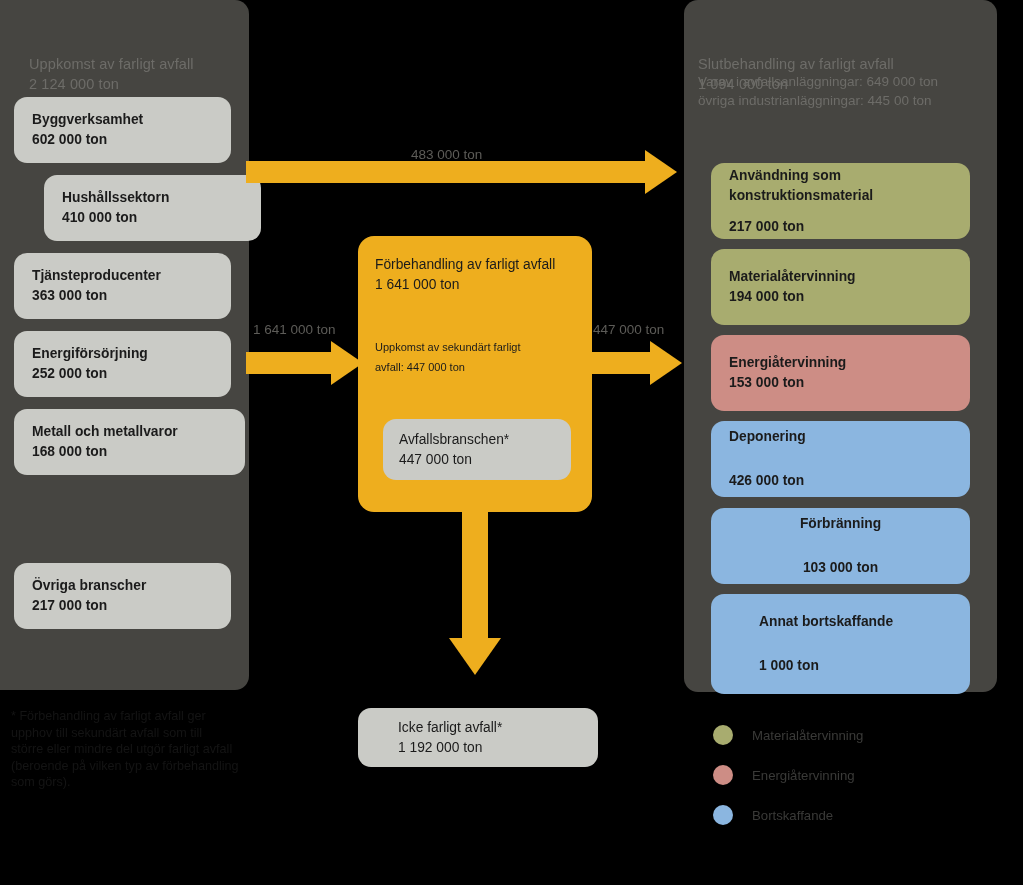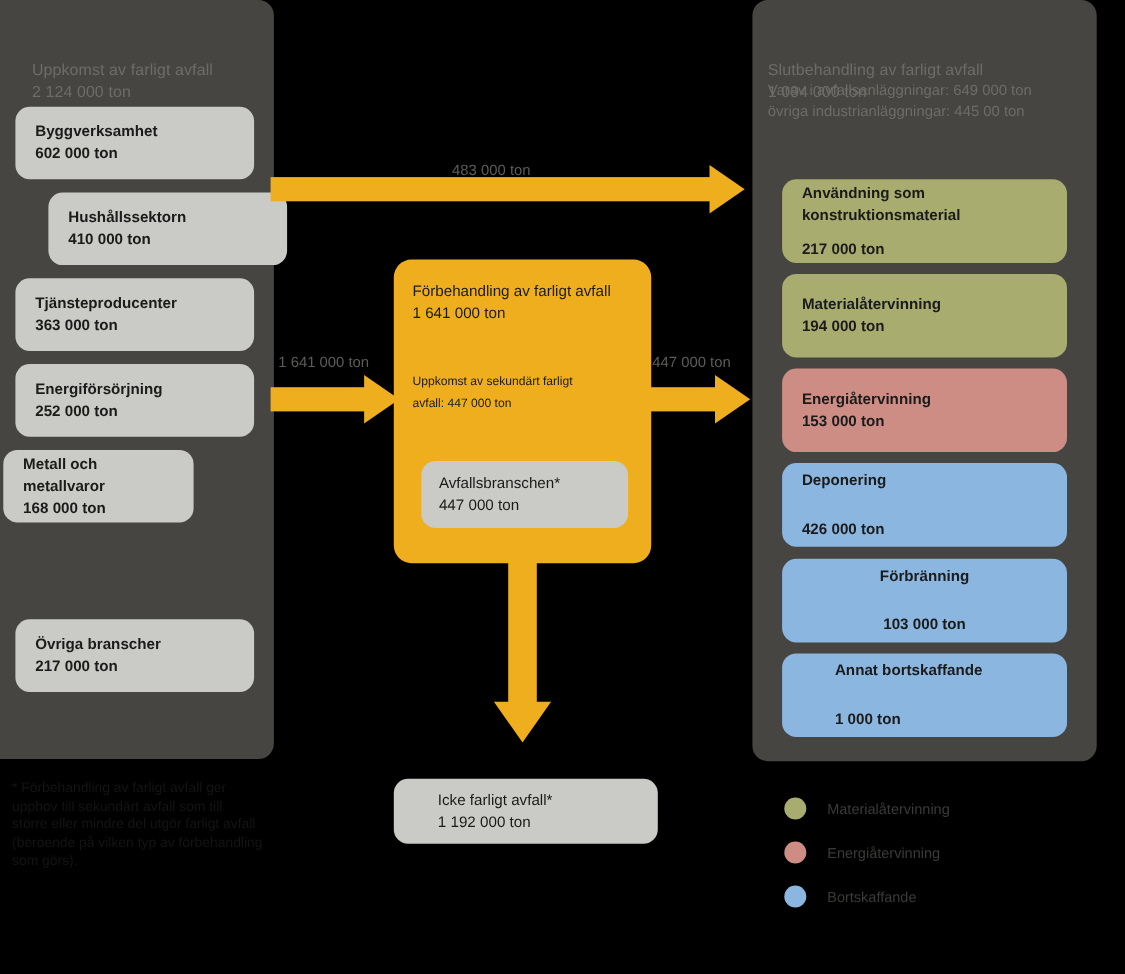--- a/index.html
+++ b/index.html
@@ -70,31 +70,31 @@
   .box.grey   { background: #cacbc6; }
   .box.green  { background: #a8ac6f; }
   .box.pink   { background: #cd8d85; }
   .box.blue   { background: #8bb6e0; gap: 24px; }
 
   
   #src-0 { left: 14px; top: 97px;  width: 217px; height: 66px; }
   #src-1 { left: 14px; top: 175px; width: 217px; height: 66px; margin-left: 30px; }
   #src-2 { left: 14px; top: 253px; width: 217px; height: 66px; }
   #src-3 { left: 14px; top: 331px; width: 217px; height: 66px; }
-  #src-4 { left: 3px; top: 409px; width: 173px; height: 66px; }
+  #src-4 { left: 14px; top: 409px; width: 231px; height: 66px; }
   #src-5 { left: 14px; top: 479px; width: 217px; height: 76px; }
   #src-6 { left: 14px; top: 563px; width: 217px; height: 66px; }
 
   
   #dst-0 { left: 711px; top: 163px; width: 259px; height: 76px; gap: 11px; }
   #dst-1 { left: 711px; top: 249px; width: 259px; height: 76px; }
   #dst-2 { left: 711px; top: 335px; width: 259px; height: 76px; }
   #dst-3 { left: 711px; top: 421px; width: 259px; height: 76px; }
   #dst-4 { left: 711px; top: 508px; width: 259px; height: 76px; align-items: center; }
-  #dst-5 { left: 711px; top: 594px; width: 259px; height: 76px; padding-left: 48px; }
+  #dst-5 { left: 711px; top: 594px; width: 259px; height: 100px; padding-left: 48px; }
 
   
   #center-box {
     position: absolute;
     left: 358px;
     top: 236px;
     width: 234px;
     height: 276px;
     background: #eeae1e;
     border-radius: 16px;

